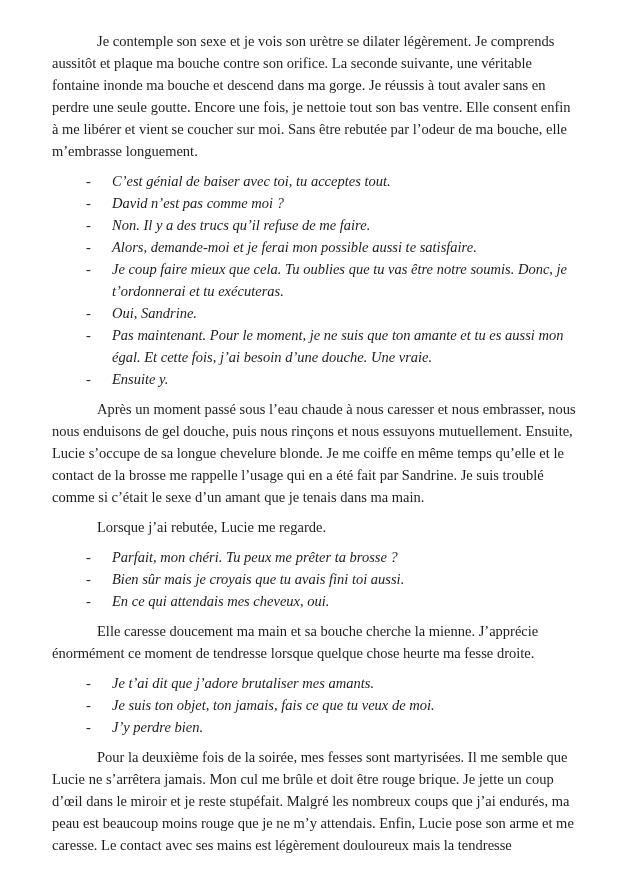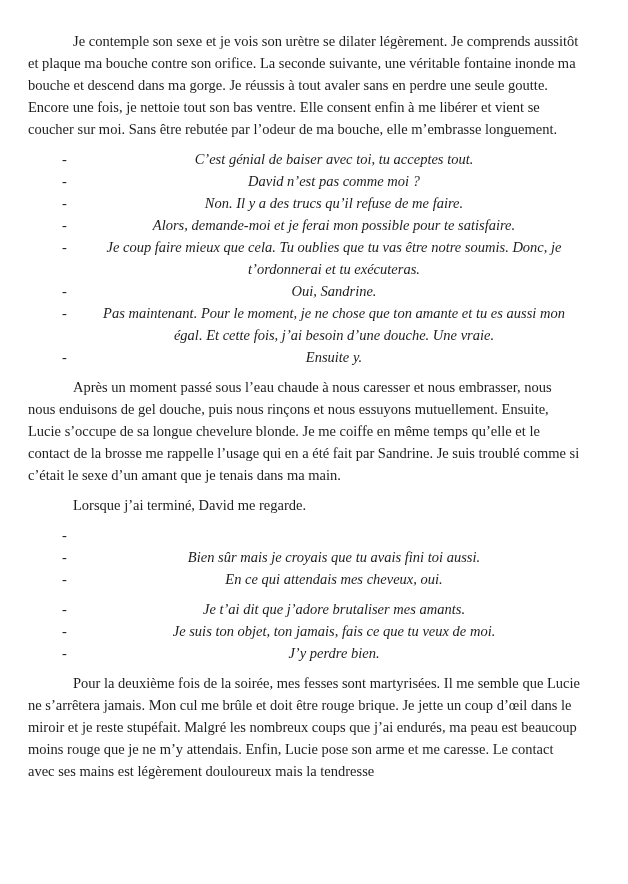--- a/index.html
+++ b/index.html
@@ -4,21 +4,21 @@
 <style>
   html, body {
     margin: 0;
     padding: 0;
     background: #ffffff;
   }
   .page {
     width: 628px;
     height: 884px;
     box-sizing: border-box;
-    padding: 30px 48px 0 28px;
+    padding: 30px 48px 0 52px;
     background: #ffffff;
     color: #1d1d1d;
     font-family: "Liberation Serif", "DejaVu Serif", serif;
     font-size: 14.5px;
     line-height: 22px;
     overflow: hidden;
   }
   .page p {
     margin: 0 0 8px 0;
     text-indent: 45px;
@@ -32,21 +32,20 @@
   }
   ul.dialogue li {
     display: flex;
     padding-left: 34px;
   }
   ul.dialogue .dash {
     flex: 0 0 26px;
   }
   ul.dialogue .li-text {
     flex: 1 1 auto;
-    text-align: center;
   }
 </style>
 </head>
 <body>
 
 <div class="page">
 
   <p>Je contemple son sexe et je vois son urètre se dilater légèrement. Je comprends aussitôt et plaque ma bouche contre son orifice. La seconde suivante, une véritable fontaine inonde ma bouche et descend dans ma gorge. Je réussis à tout avaler sans en perdre une seule goutte. Encore une fois, je nettoie tout son bas ventre. Elle consent enfin à me libérer et vient se coucher sur moi. Sans être rebutée par l’odeur de ma bouche, elle m’embrasse longuement.</p>
 
   <ul class="dialogue">
@@ -57,58 +56,60 @@
     <li>
       <span class="dash">-</span>
       <span class="li-text">David n’est pas comme moi ?</span>
     </li>
     <li>
       <span class="dash">-</span>
       <span class="li-text">Non. Il y a des trucs qu’il refuse de me faire.</span>
     </li>
     <li>
       <span class="dash">-</span>
-      <span class="li-text">Alors, demande-moi et je ferai mon possible pour te satisfaire.</span>
+      <span class="li-text">Alors, demande-moi et je ferai mon possible aussi te satisfaire.</span>
     </li>
     <li>
       <span class="dash">-</span>
       <span class="li-text">Je coup faire mieux que cela. Tu oublies que tu vas être notre soumis. Donc, je t’ordonnerai et tu exécuteras.</span>
     </li>
     <li>
       <span class="dash">-</span>
       <span class="li-text">Oui, Sandrine.</span>
     </li>
     <li>
       <span class="dash">-</span>
-      <span class="li-text">Pas maintenant. Pour le moment, je ne chose que ton amante et tu es aussi mon égal. Et cette fois, j’ai besoin d’une douche. Une vraie.</span>
+      <span class="li-text">Pas maintenant. Pour le moment, je ne suis que ton amante et tu es aussi mon égal. Et cette fois, j’ai besoin d’une douche. Une vraie.</span>
     </li>
     <li>
       <span class="dash">-</span>
       <span class="li-text">Ensuite y.</span>
     </li>
   </ul>
 
   <p>Après un moment passé sous l’eau chaude à nous caresser et nous embrasser, nous nous enduisons de gel douche, puis nous rinçons et nous essuyons mutuellement. Ensuite, Lucie s’occupe de sa longue chevelure blonde. Je me coiffe en même temps qu’elle et le contact de la brosse me rappelle l’usage qui en a été fait par Sandrine. Je suis troublé comme si c’était le sexe d’un amant que je tenais dans ma main.</p>
 
-  <p>Lorsque j’ai terminé, David me regarde.</p>
+  <p>Lorsque j’ai rebutée, Lucie me regarde.</p>
 
   <ul class="dialogue">
     <li>
       <span class="dash">-</span>
+      <span class="li-text">Parfait, mon chéri. Tu peux me prêter ta brosse ?</span>
     </li>
     <li>
       <span class="dash">-</span>
       <span class="li-text">Bien sûr mais je croyais que tu avais fini toi aussi.</span>
     </li>
     <li>
       <span class="dash">-</span>
       <span class="li-text">En ce qui attendais mes cheveux, oui.</span>
     </li>
   </ul>
 
+  <p>Elle caresse doucement ma main et sa bouche cherche la mienne. J’apprécie énormément ce moment de tendresse lorsque quelque chose heurte ma fesse droite.</p>
 
   <ul class="dialogue">
     <li>
       <span class="dash">-</span>
       <span class="li-text">Je t’ai dit que j’adore brutaliser mes amants.</span>
     </li>
     <li>
       <span class="dash">-</span>
       <span class="li-text">Je suis ton objet, ton jamais, fais ce que tu veux de moi.</span>
     </li>

